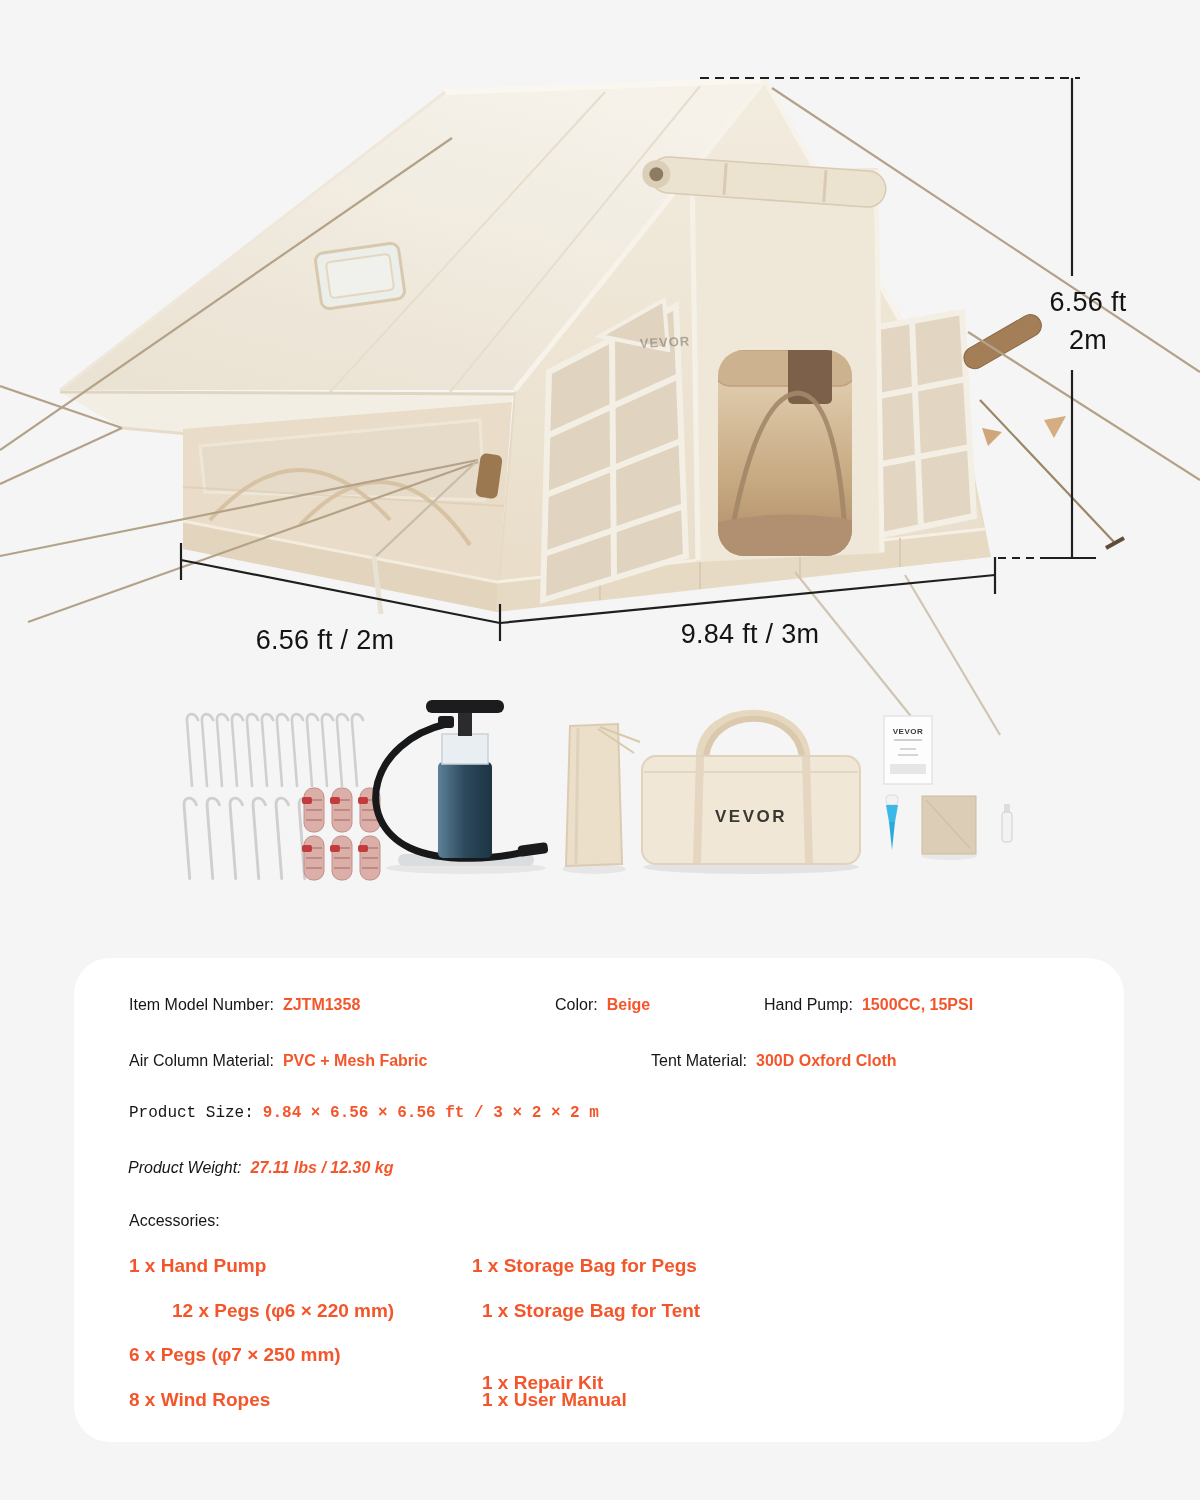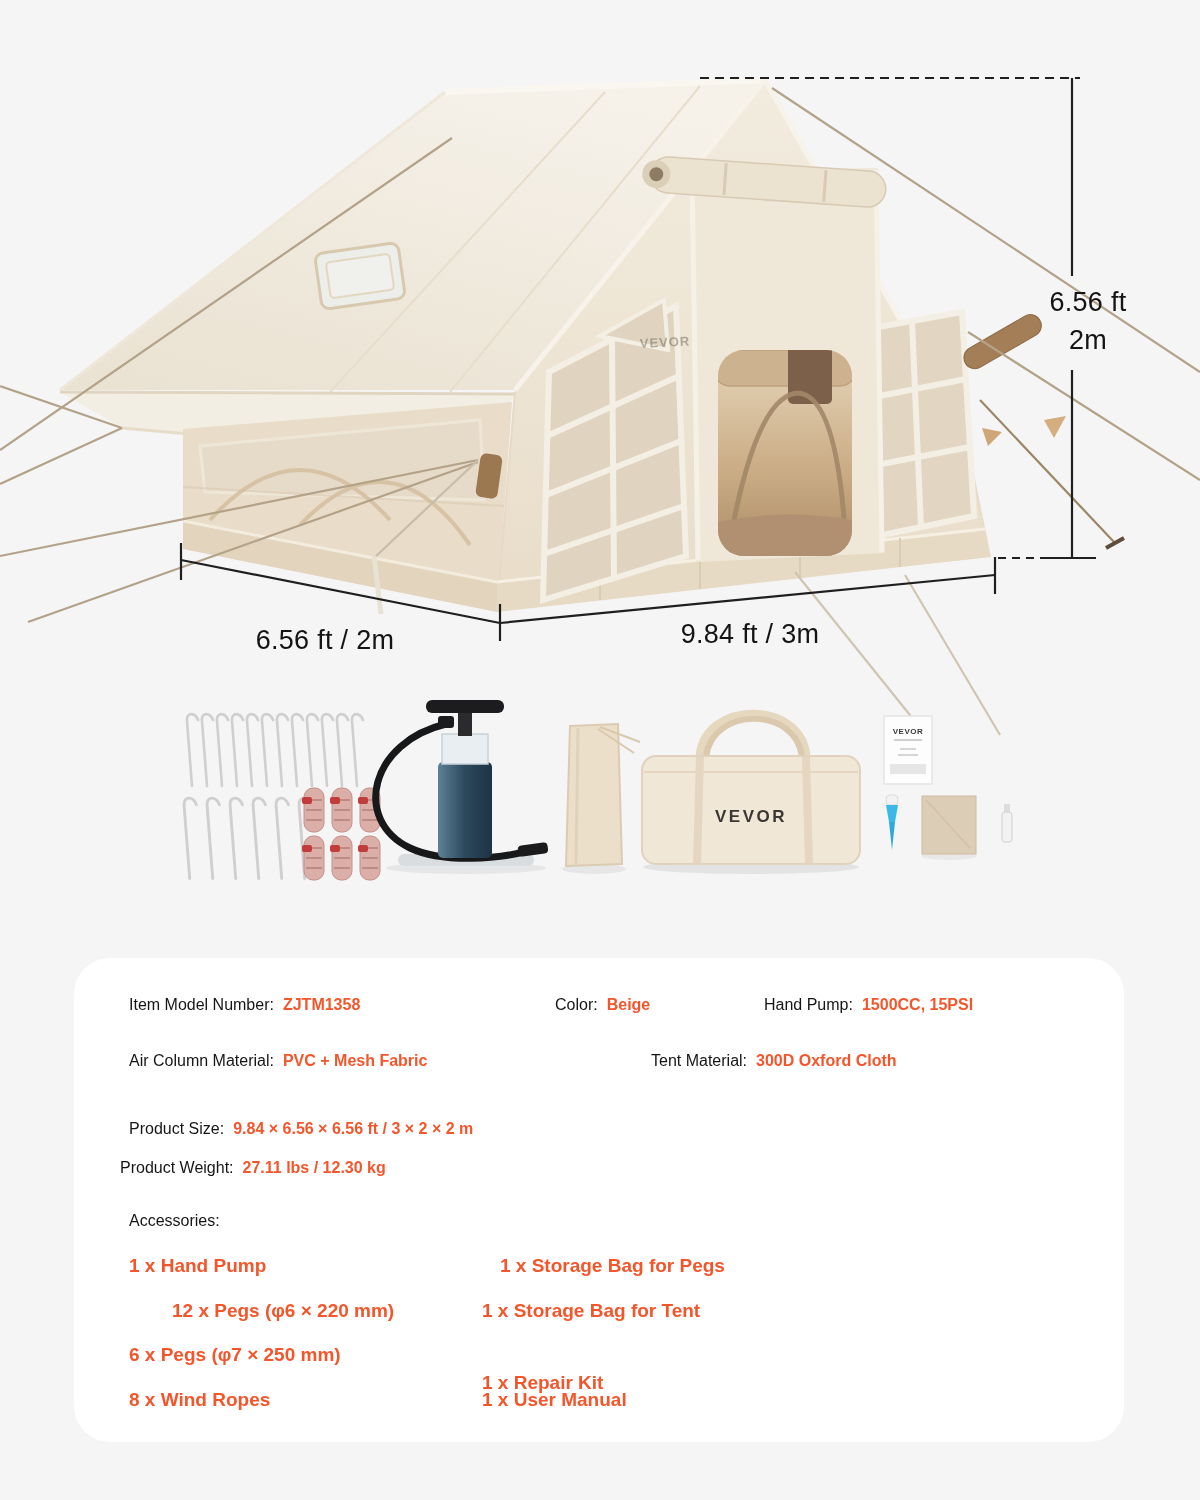--- a/index.html
+++ b/index.html
@@ -289,33 +289,33 @@
     <span class="lab">Hand Pump:</span><span class="val">1500CC, 15PSI</span>
   </div>
 
   <div class="spec" style="left:55px;top:87px;">
     <span class="lab">Air Column Material:</span><span class="val">PVC + Mesh Fabric</span>
   </div>
   <div class="spec" style="left:577px;top:87px;">
     <span class="lab">Tent Material:</span><span class="val">300D Oxford Cloth</span>
   </div>
 
-  <div class="spec" style="left:55px;top:155px;">
+  <div class="spec" style="left:55px;top:139px;font-family:Liberation Mono, monospace;">
     <span class="lab">Product Size:</span><span class="val">9.84 × 6.56 × 6.56 ft / 3 × 2 × 2 m</span>
   </div>
 
-  <div class="spec" style="left:46px;top:194px;">
+  <div class="spec" style="left:54px;top:194px;font-style:italic;">
     <span class="lab">Product Weight:</span><span class="val">27.11 lbs / 12.30 kg</span>
   </div>
 
   <div class="spec" style="left:55px;top:247px;">
     <span class="lab">Accessories:</span>
   </div>
 
   <div class="acc" style="left:55px;top:292px;">1 x Hand Pump</div>
-  <div class="acc" style="left:426px;top:292px;">1 x Storage Bag for Pegs</div>
+  <div class="acc" style="left:398px;top:292px;">1 x Storage Bag for Pegs</div>
   <div class="acc" style="left:55px;top:337px;margin-left:43px;">12 x Pegs (φ6 × 220 mm)</div>
   <div class="acc" style="left:408px;top:337px;">1 x Storage Bag for Tent</div>
   <div class="acc" style="left:55px;top:381px;">6 x Pegs (φ7 × 250 mm)</div>
   <div class="acc" style="left:408px;top:381px;margin-top:28px;">1 x Repair Kit</div>
   <div class="acc" style="left:55px;top:426px;">8 x Wind Ropes</div>
   <div class="acc" style="left:408px;top:426px;">1 x User Manual</div>
 </div>
 
 </body></html>

